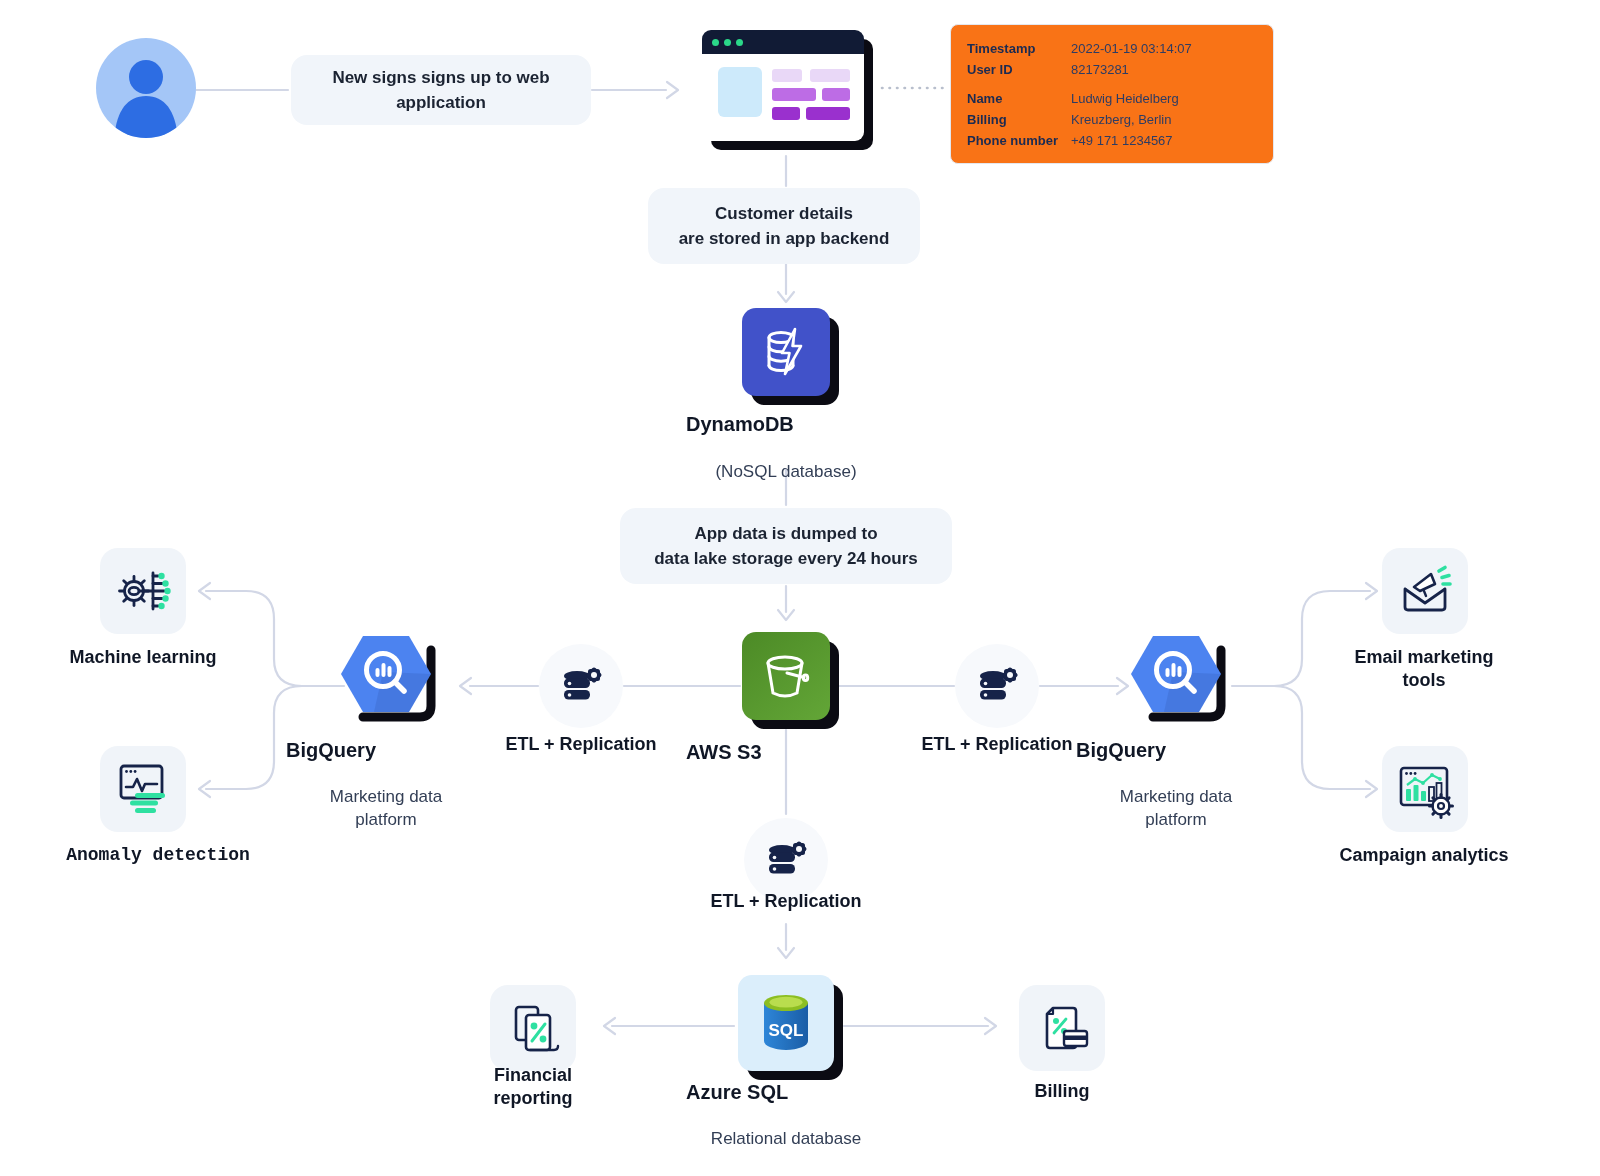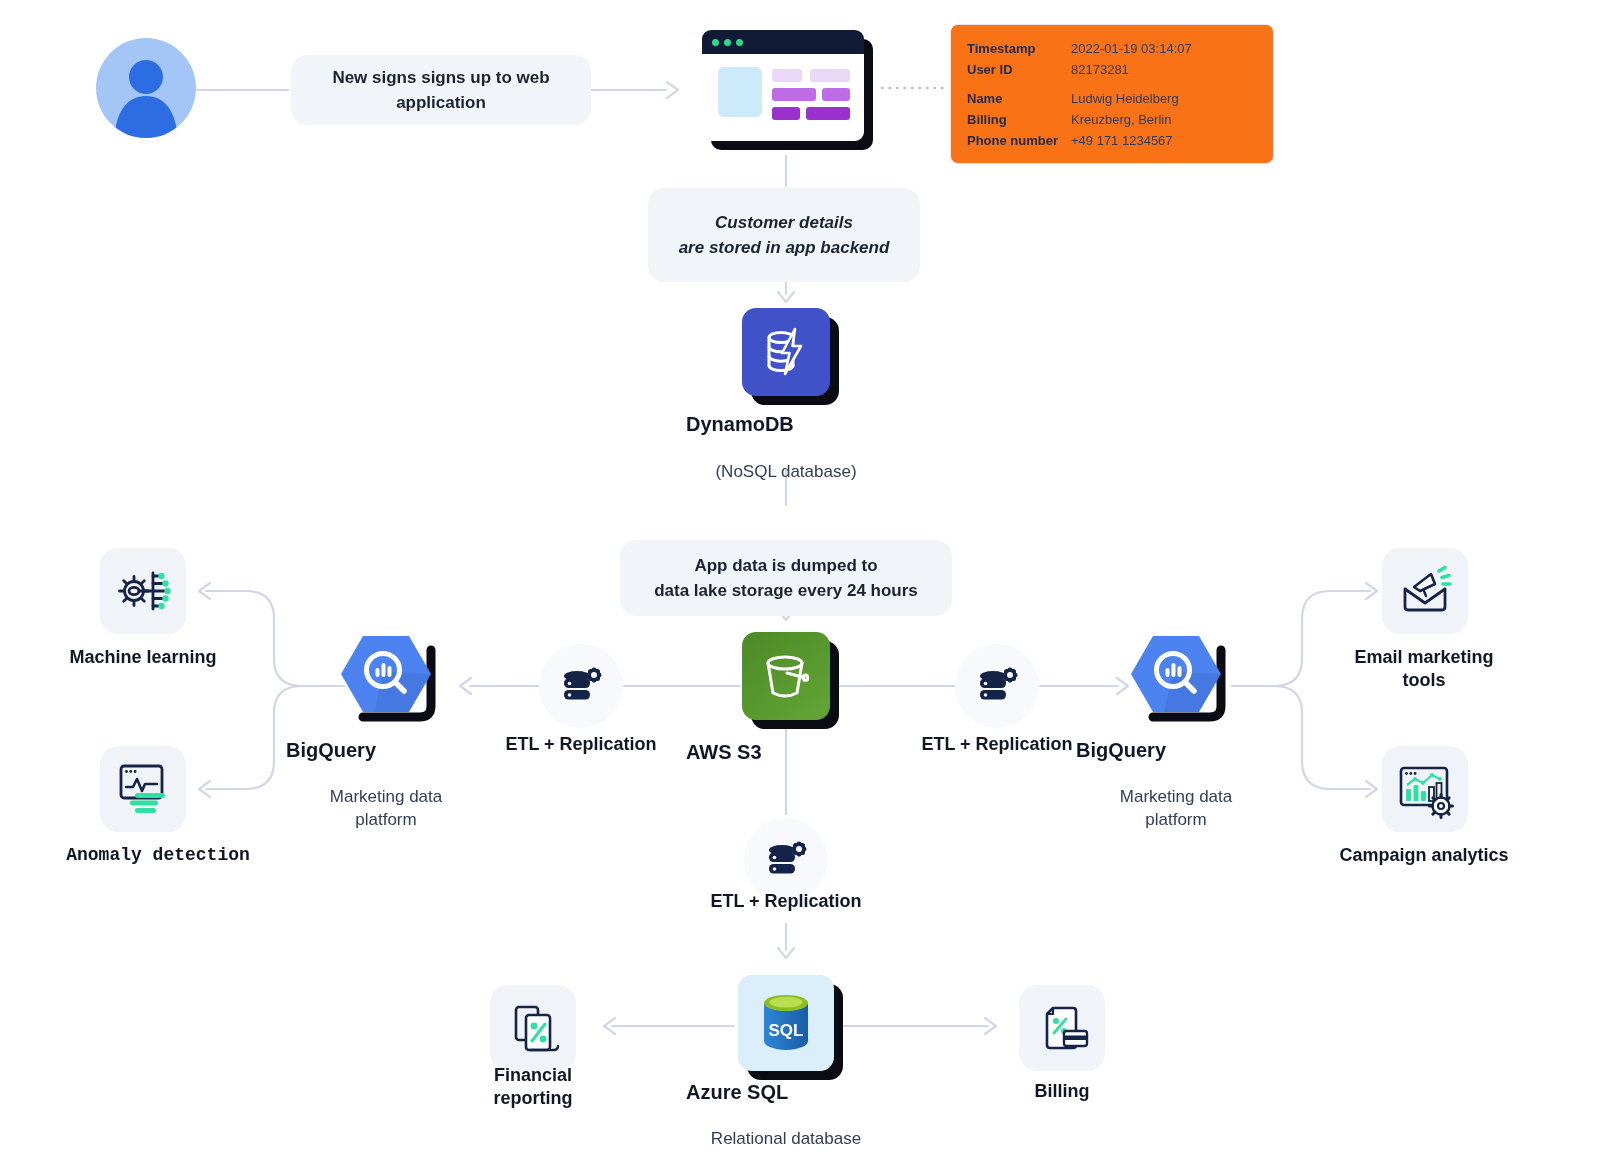--- a/index.html
+++ b/index.html
@@ -134,21 +134,21 @@
     <div class="crow">
       <span class="clabel">Billing</span>
       <span class="cvalue">Kreuzberg, Berlin</span>
     </div>
     <div class="crow">
       <span class="clabel">Phone number</span>
       <span class="cvalue">+49 171 1234567</span>
     </div>
   </div>
 
-  <div class="note" style="left:648px; top:188px; width:272px; height:94px;font-style:italic;">
+  <div class="note" style="left:648px; top:188px; width:272px; height:76px;">
     <span>Customer details</span>
     <span>are stored in app backend</span>
   </div>
 
   <div class="sq-node" style="left:742px; top:308px;">
     <div class="sq-shadow"></div>
     <div class="sq-main sq-dynamo">
       <svg width="52" height="52" viewBox="0 0 52 52">
         <g stroke="#ffffff" stroke-width="3" fill="none" stroke-linecap="round">
           <ellipse cx="21" cy="11.5" rx="12" ry="5"></ellipse>
@@ -158,21 +158,21 @@
           <path d="M9,20.8 A12,5 0 0 0 33,20.8"></path>
           <path d="M9,30.2 A12,5 0 0 0 33,30.2"></path>
         </g>
         <path d="M35,3 L22,27 H29.5 L25,48 L41,20 H32.5 Z" fill="#4152c9" stroke="#ffffff" stroke-width="2.6" stroke-linejoin="round"></path>
       </svg>
     </div>
   </div>
   <div class="node-title" style="left:686px; top:412px; width:200px;">DynamoDB</div>
   <div class="node-sub" style="left:686px; top:441px; width:200px;">(NoSQL database)</div>
 
-  <div class="note" style="left:620px; top:508px; width:332px; height:76px;margin-top:32px;">
+  <div class="note" style="left:620px; top:508px; width:332px; height:76px;">
     <span>App data is dumped to</span>
     <span>data lake storage every 24 hours</span>
   </div>
 
   <div class="sq-node" style="left:742px; top:632px;">
     <div class="sq-shadow"></div>
     <div class="sq-main sq-s3">
       <svg width="54" height="54" viewBox="0 0 54 54">
         <g stroke="#ffffff" stroke-width="3" fill="none" stroke-linecap="round">
           <ellipse cx="26" cy="14" rx="17" ry="6"></ellipse>

